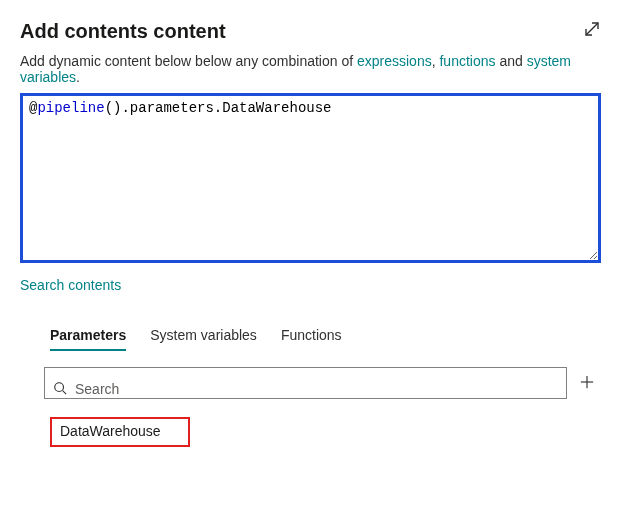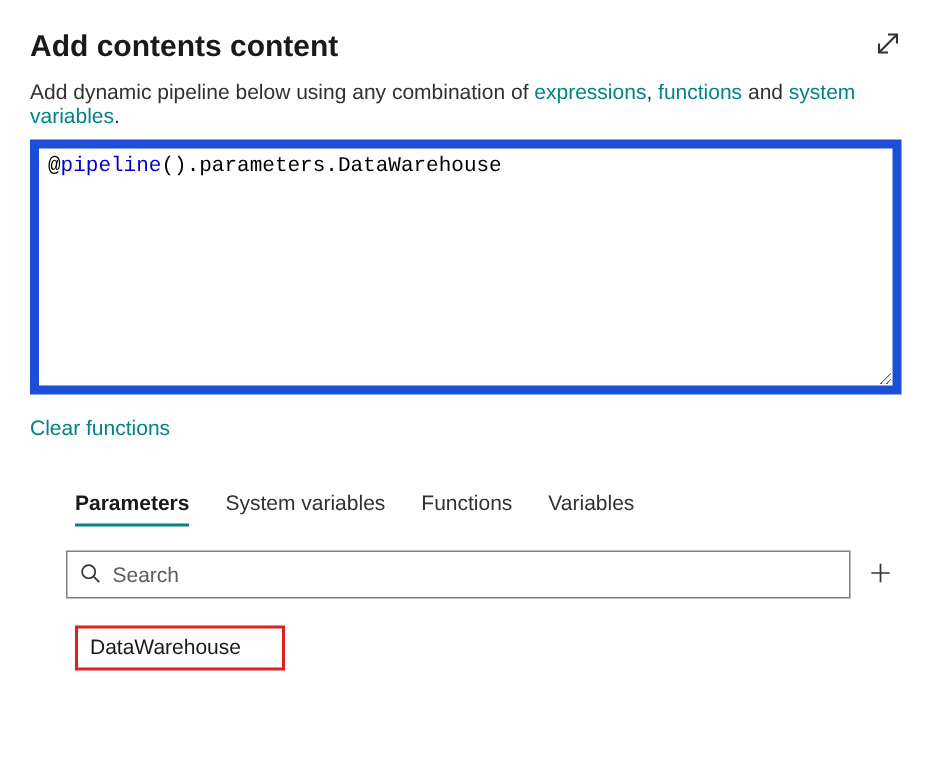--- a/index.html
+++ b/index.html
@@ -29,21 +29,21 @@
     color: #323130;
     margin-bottom: 8px;
   }
   .intro a {
     color: #038387;
     text-decoration: none;
   }
   .editor {
     width: 100%;
     height: 170px;
-    border: 6px solid #1d4ed8;
+    border: 3px solid #1d4ed8;
     resize: both;
     overflow: auto;
     font-family: "Courier New", monospace;
     font-size: 14px;
     padding: 4px 6px;
     background: #fff;
     white-space: pre;
   }
   .editor::-webkit-scrollbar { width:16px; height:16px; }
   .clear-link {
@@ -74,21 +74,21 @@
   .search-row {
     display: flex;
     align-items: center;
     margin-top: 16px;
     margin-left: 24px;
     gap: 6px;
   }
   .search-box {
     flex: 1;
     display: flex;
-    align-items: center;
+    align-items: flex-end;
     border: 1px solid #808080;
     height: 32px;
     padding: 0 8px;
     background: #fff;
   }
   .search-box input {
     border: none;
     outline: none;
     flex: 1;
     font-size: 14px;
@@ -141,32 +141,31 @@
   <div class="expand-icon">
     <svg width="18" height="18" viewBox="0 0 18 18" fill="none" stroke="#323130" stroke-width="1.4">
       <line x1="3" y1="15" x2="15" y2="3"></line>
       <polyline points="9,3 15,3 15,9"></polyline>
       <polyline points="3,9 3,15 9,15"></polyline>
     </svg>
   </div>
 </div>
 
 <div class="intro">
-  <span>Add dynamic pipeline below using any combination of </span><a href="#">expressions</a><span>, </span><a href="#">functions</a><span> and </span><a href="#">system variables</a><span>.</span>
+  <span>Add dynamic content below below any combination of </span><a href="#">expressions</a><span>, </span><a href="#">functions</a><span> and </span><a href="#">system variables</a><span>.</span>
 </div>
 
 <div class="editor" contenteditable="true" style=""><span class="tok-at">@</span><span class="tok-kw">pipeline</span><span class="tok-punc">()</span><span class="tok-punc">.</span><span class="tok-prop">parameters</span><span class="tok-punc">.</span><span class="tok-prop">DataWarehouse</span></div>
 
-<span class="clear-link">Clear functions</span>
+<span class="clear-link">Search contents</span>
 
 <div class="tabs">
   <div class="tab active">Parameters</div>
   <div class="tab">System variables</div>
   <div class="tab">Functions</div>
-  <div class="tab">Variables</div>
 </div>
 
 <div class="search-row">
   <div class="search-box">
     <span class="search-icon">
       <svg width="14" height="14" viewBox="0 0 16 16" fill="none" stroke="#323130" stroke-width="1.3">
         <circle cx="7" cy="7" r="5"></circle>
         <line x1="11" y1="11" x2="15" y2="15"></line>
       </svg>
     </span>

